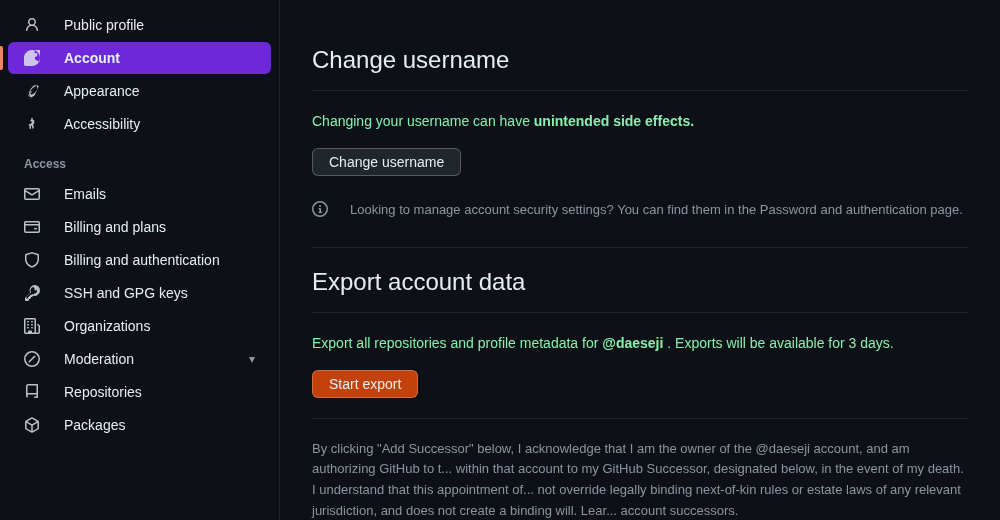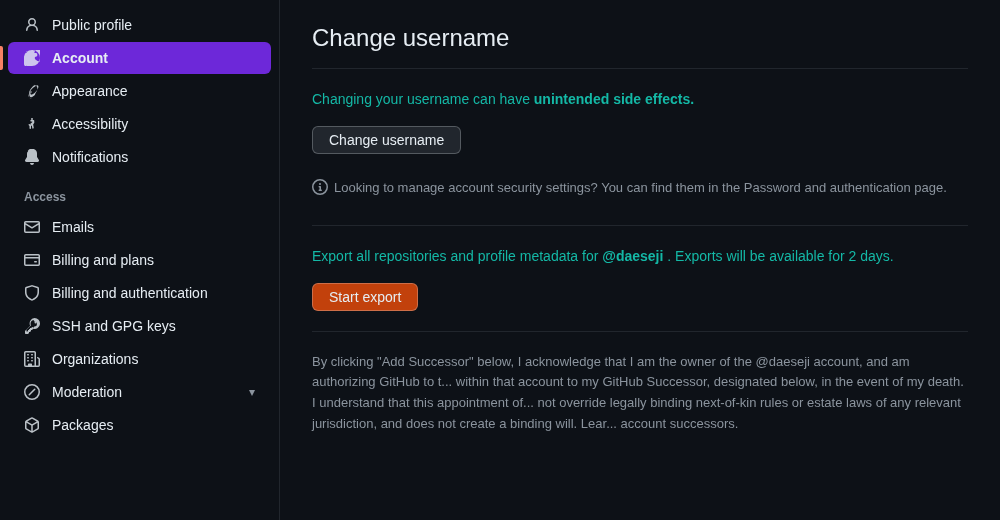--- a/index.html
+++ b/index.html
@@ -25,20 +25,21 @@
       display: flex;
       align-items: center;
       padding: 8px 16px;
       cursor: pointer;
       border-radius: 6px;
       margin: 1px 8px;
       color: #e6edf3;
       font-size: 14px;
       text-decoration: none;
       position: relative;
+      gap: 12px;
     }
     .sidebar-item.active {
       background-color: #6d28d9;
       font-weight: 600;
     }
     .sidebar-item.active::before {
       content: '';
       position: absolute;
       left: -8px;
       top: 50%;
@@ -72,31 +73,32 @@
     .arrow-icon {
       margin-left: auto;
       color: #8b949e;
       font-size: 12px;
     }
     .main-content {
       flex: 1;
       padding: 24px 32px;
       overflow-y: auto;
       background-color: #0d1117;
+      margin-top: 22px;
     }
     .section-title {
       font-size: 24px;
       font-weight: 400;
       color: #e6edf3;
       padding-bottom: 16px;
       border-bottom: 1px solid #21262d;
       margin-bottom: 20px;
     }
     .description {
-      color: #14b8a6;
+      color: #86efac;
       margin-bottom: 16px;
       line-height: 1.5;
     }
     .description strong {
       font-weight: 600;
     }
     .btn {
       display: inline-block;
       padding: 5px 16px;
       border-radius: 6px;
@@ -113,20 +115,21 @@
       border-color: #f0f6fc40;
     }
     .info-line {
       display: flex;
       align-items: flex-start;
       color: #8b949e;
       margin-top: 8px;
       margin-bottom: 24px;
       font-size: 13px;
       line-height: 1.5;
+      gap: 16px;
     }
     .info-icon {
       margin-right: 6px;
       margin-top: 1px;
       flex-shrink: 0;
     }
     .divider {
       border: none;
       border-top: 1px solid #21262d;
       margin: 4px 0 20px;
@@ -175,28 +178,20 @@
     <span>Appearance</span>
   </div>
   <div class="sidebar-item">
     <span class="sidebar-icon">
       <svg class="icon" viewBox="0 0 16 16">
           <path d="M9.923 5.42a.75.75 0 0 1 .42.976c-.277.71-.693 1.427-1.16 2.038l.563 3.29a.75.75 0 1 1-1.478.253l-.44-2.573L7 10.12v2.13a.75.75 0 0 1-1.5 0v-2.26l-.726-.725a.75.75 0 1 1 1.06-1.06l.666.664V7.5h.004l.008-.003.034-.012a4.9 4.9 0 0 0 .497-.218c.371-.188.818-.48 1.147-.917a4.8 4.8 0 0 0 .45-.71L7 5.5a.75.75 0 0 1 0-1.5h2.5a.75.75 0 0 1 .75.75v1.25l-.327-.58ZM8 4a1 1 0 1 0 0-2 1 1 0 0 0 0 2Z"></path>
         </svg>
     </span>
     <span>Accessibility</span>
   </div>
-  <div class="sidebar-item">
-    <span class="sidebar-icon">
-      <svg class="icon" viewBox="0 0 16 16">
-          <path d="M8 16a2 2 0 0 0 1.985-1.75c.017-.137-.097-.25-.235-.25h-3.5c-.138 0-.252.113-.235.25A2 2 0 0 0 8 16ZM3.78 1.995A5.002 5.002 0 0 1 13 5v2.947c0 .05.015.098.042.139l1.703 2.555A1.519 1.519 0 0 1 13.482 13H2.518a1.516 1.516 0 0 1-1.263-2.36l1.703-2.554A.255.255 0 0 0 3 7.947V5c0-.68.14-1.327.394-1.915.14-.33.61-.163.69.097.143.473.22.977.22 1.5L3.78 1.995Z"></path>
-        </svg>
-    </span>
-    <span>Notifications</span>
-  </div>
 
   <div class="section-label">Access</div>
 
   <div class="sidebar-item">
     <span class="sidebar-icon">
       <svg class="icon" viewBox="0 0 16 16">
           <path d="M1.75 2h12.5c.966 0 1.75.784 1.75 1.75v8.5A1.75 1.75 0 0 1 14.25 14H1.75A1.75 1.75 0 0 1 0 12.25v-8.5C0 2.784.784 2 1.75 2ZM1.5 12.251c0 .138.112.25.25.25h12.5a.25.25 0 0 0 .25-.25V5.809L8.38 9.397a.75.75 0 0 1-.76 0L1.5 5.809v6.442Zm13-8.181v-.32a.25.25 0 0 0-.25-.25H1.75a.25.25 0 0 0-.25.25v.32L8 7.88Z"></path>
         </svg>
     </span>
     <span>Emails</span>
@@ -238,20 +233,28 @@
   <div class="sidebar-item sidebar-item-with-arrow">
     <span class="sidebar-icon">
       <svg class="icon" viewBox="0 0 16 16">
           <path d="M8 0a8 8 0 1 1 0 16A8 8 0 0 1 8 0ZM1.5 8a6.5 6.5 0 1 0 13 0 6.5 6.5 0 0 0-13 0Zm9.78-2.22-5.5 5.5a.749.749 0 0 1-1.06-.022.749.749 0 0 1-.022-1.06l5.5-5.5a.749.749 0 0 1 1.06.022.749.749 0 0 1 .022 1.06Z"></path>
         </svg>
     </span>
     <span>Moderation</span>
     <span class="arrow-icon">▾</span>
   </div>
 
+  <div class="sidebar-item">
+    <span class="sidebar-icon">
+      <svg class="icon" viewBox="0 0 16 16">
+          <path d="M2 2.5A2.5 2.5 0 0 1 4.5 0h8.75a.75.75 0 0 1 .75.75v12.5a.75.75 0 0 1-.75.75h-2.5a.75.75 0 0 1 0-1.5h1.75v-2h-8a1 1 0 0 0-.714 1.7.75.75 0 1 1-1.072 1.05A2.495 2.495 0 0 1 2 11.5Zm10.5-1h-8a1 1 0 0 0-1 1v6.708A2.486 2.486 0 0 1 4.5 9h8Z"></path>
+        </svg>
+    </span>
+    <span>Repositories</span>
+  </div>
   <div class="sidebar-item">
     <span class="sidebar-icon">
       <svg class="icon" viewBox="0 0 16 16">
           <path d="m8.878.392 5.25 3.045c.54.314.872.89.872 1.514v6.098a1.75 1.75 0 0 1-.872 1.514l-5.25 3.045a1.75 1.75 0 0 1-1.756 0l-5.25-3.045A1.75 1.75 0 0 1 1 11.049V4.951c0-.624.332-1.2.872-1.514L7.122.392a1.75 1.75 0 0 1 1.756 0ZM7.875 1.69l-4.63 2.685L8 7.133l4.755-2.758-4.63-2.685a.25.25 0 0 0-.25 0ZM2.5 5.677v5.372c0 .09.047.171.125.216l4.625 2.683V8.432Zm6.25 8.271 4.625-2.683a.25.25 0 0 0 .125-.216V5.677L8.75 8.432Z"></path>
         </svg>
     </span>
     <span>Packages</span>
   </div>
 </nav>
 
@@ -271,25 +274,26 @@
       <svg width="16" height="16" viewBox="0 0 16 16" fill="#8b949e">
           <path d="M0 8a8 8 0 1 1 16 0A8 8 0 0 1 0 8Zm8-6.5a6.5 6.5 0 1 0 0 13 6.5 6.5 0 0 0 0-13ZM6.5 7.75A.75.75 0 0 1 7.25 7h1a.75.75 0 0 1 .75.75v2.75h.25a.75.75 0 0 1 0 1.5h-2a.75.75 0 0 1 0-1.5h.25v-2h-.25a.75.75 0 0 1-.75-.75ZM8 6a1 1 0 1 1 0-2 1 1 0 0 1 0 2Z"></path>
         </svg>
     </span>
     <span>Looking to manage account security settings? You can find them in the Password and authentication page.</span>
   </div>
 
   <hr class="divider">
 
   
+  <h2 class="section-title">Export account data</h2>
 
   <p class="description">
     <span>Export all repositories and profile metadata for</span>
     <strong>@daeseji</strong>
-    <span>. Exports will be available for 2 days.</span>
+    <span>. Exports will be available for 3 days.</span>
   </p>
 
   <button class="btn">Start export</button>
 
   <hr class="divider">
 
   
 
   <p class="successor-text">By clicking "Add Successor" below, I acknowledge that I am the owner of the @daeseji account, and am authorizing GitHub to t... within that account to my GitHub Successor, designated below, in the event of my death. I understand that this appointment of... not override legally binding next-of-kin rules or estate laws of any relevant jurisdiction, and does not create a binding will. Lear... account successors.</p>
 </main>

